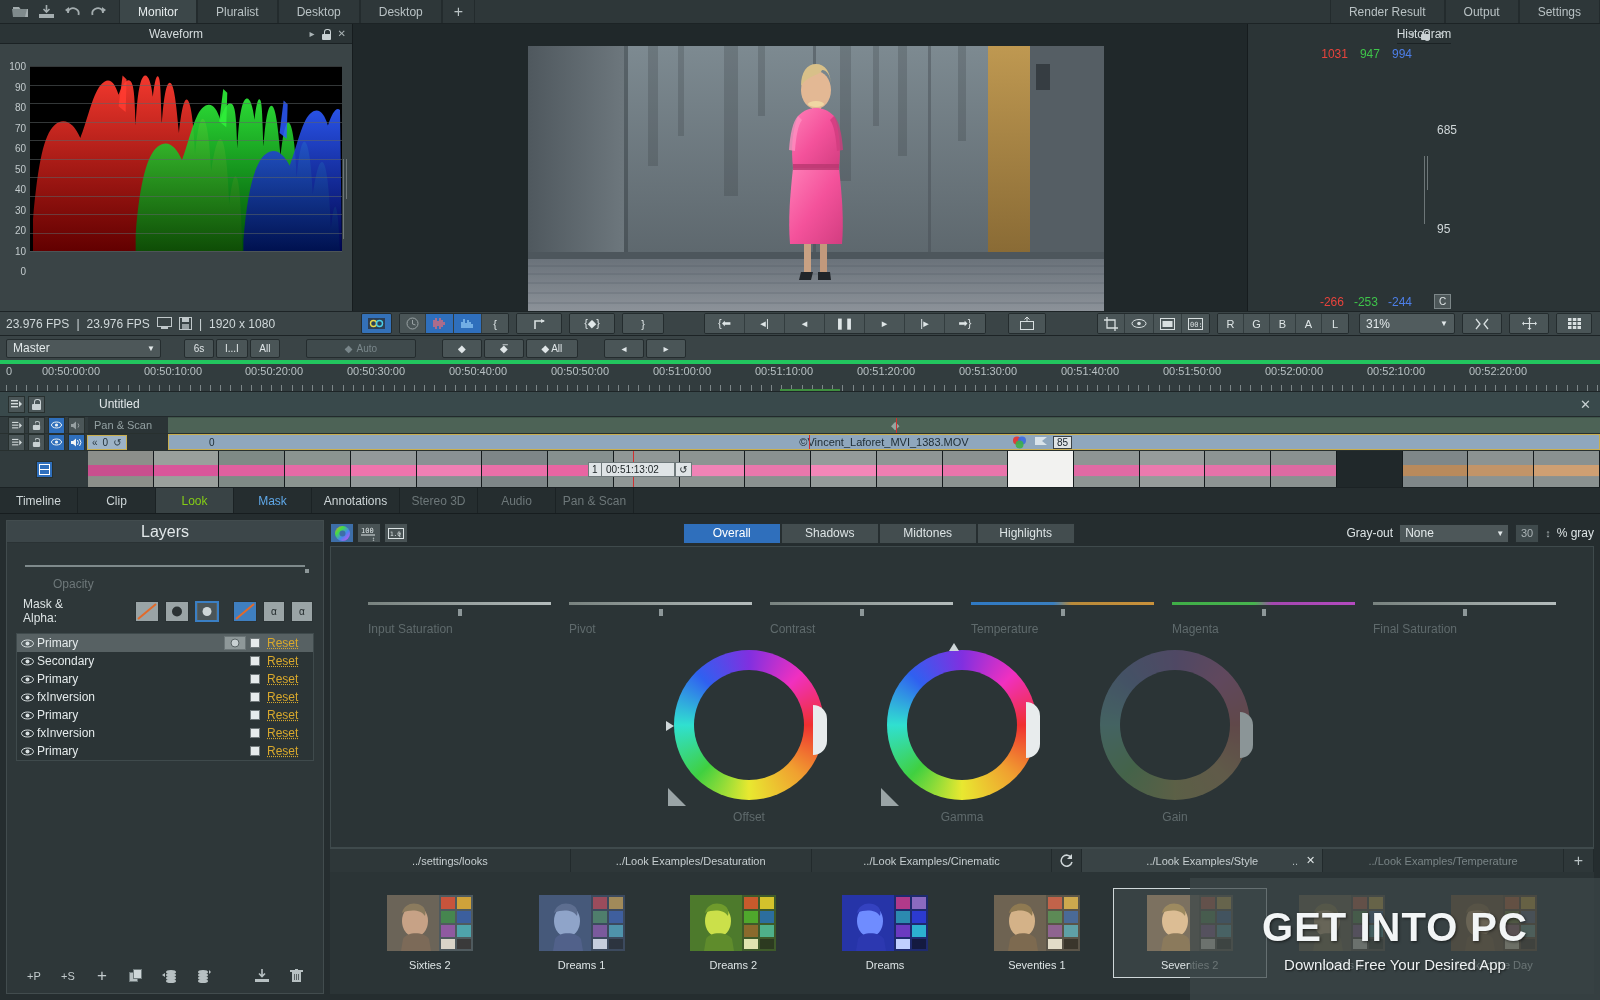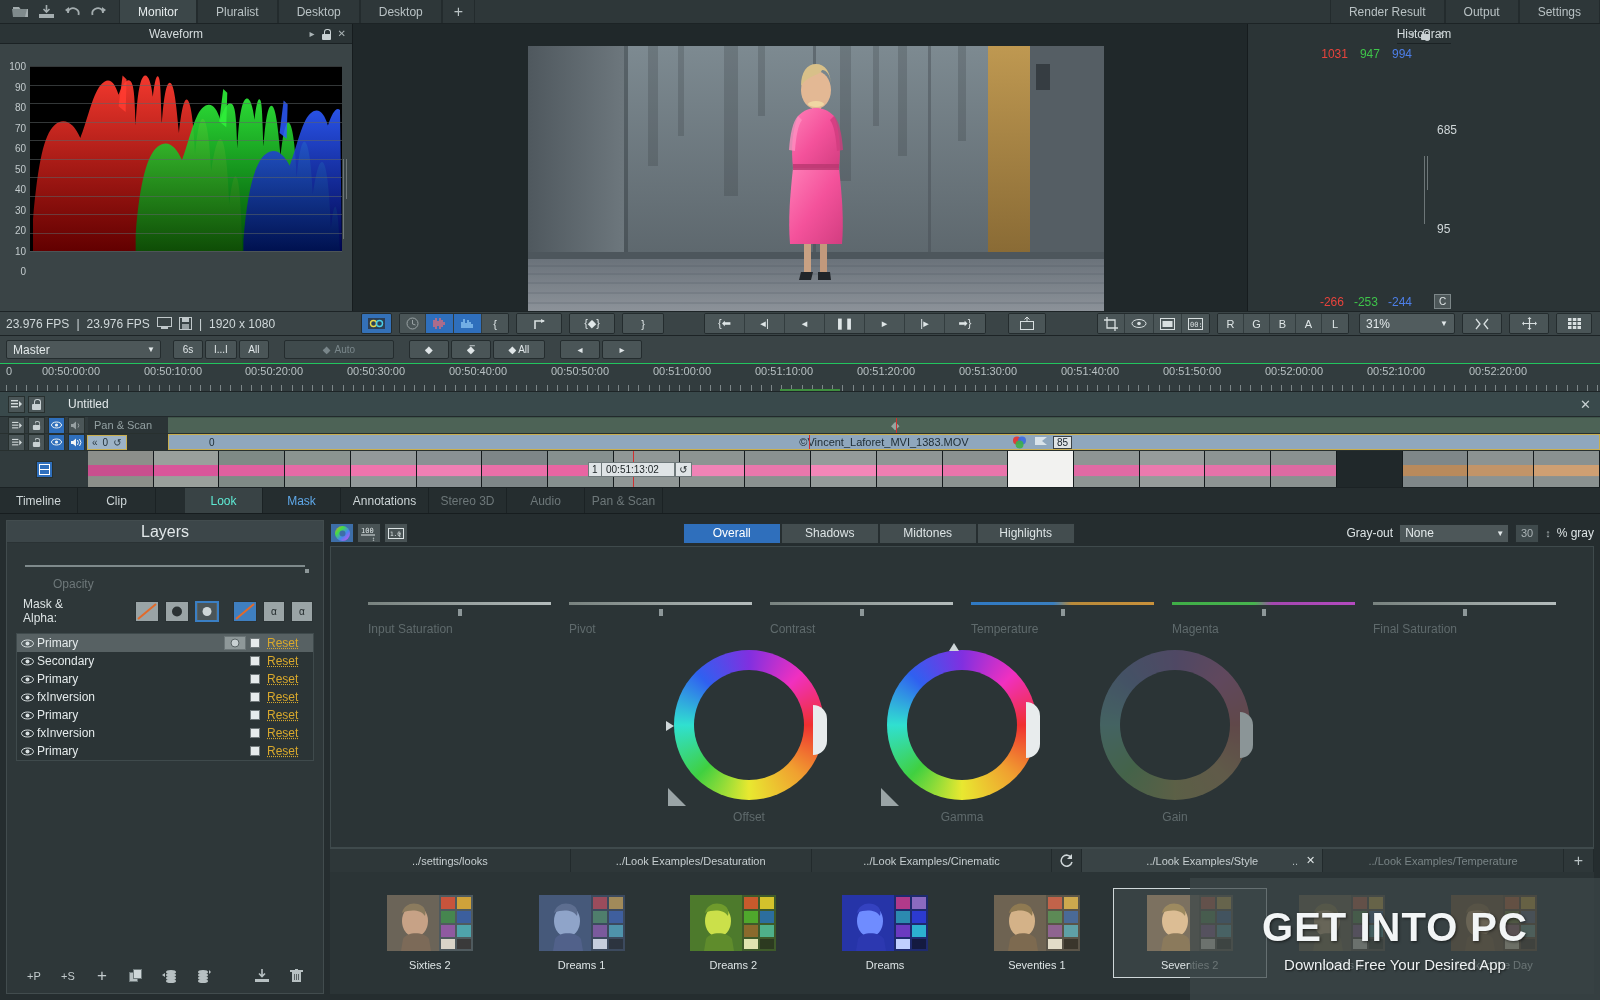--- a/index.html
+++ b/index.html
@@ -81,21 +81,21 @@
   .tbtn.on { background:#2f6fbc; }
   .tbtn.blueico { background:#3471b8; }
   .spacer { flex:1; }
   .zoomsel { height:21px; width:96px; background:#515c5e; border:1px solid #242c2e;
              display:flex; align-items:center; padding:0 6px; font-size:12px;
              color:#e2e8ea; border-radius:2px; position:relative; cursor:pointer; }
   .zoomsel .cv { position:absolute; right:6px; font-size:8px; }
 
   
   .kfbar { height:28px; background:#3a4446; display:flex; align-items:center;
-           padding:0 6px; gap:7px; border-bottom:1px solid #22c55e; }
+           padding:0 6px; gap:18px; border-bottom:4px solid #22c55e; }
   .masterSel { width:155px; height:19px; background:#4d5759; border:1px solid #242c2e;
                display:flex; align-items:center; padding:0 6px; font-size:12px;
                color:#e3e9ea; position:relative; border-radius:2px; cursor:pointer; }
   .masterSel .cv { position:absolute; right:5px; font-size:8px; }
   .kbtn { height:19px; min-width:30px; padding:0 8px; background:#4a5557;
           border:1px solid #242c2e; border-radius:2px; display:flex; align-items:center;
           justify-content:center; font-size:10px; color:#e0e6e8; cursor:pointer; }
   .kbtn.dim { color:#79868a; background:#3f4a4c; }
 
   
@@ -105,21 +105,21 @@
   .rtick { position:absolute; bottom:0; width:1px; background:#7d8688; }
   .greenbar { position:absolute; left:780px; bottom:0; width:60px; height:2px; background:#3f8f3f; }
 
   
   .tlhdr { height:25px; background:#39494b; display:flex; align-items:center;
            border-bottom:1px solid #222a2c; position:relative; }
   .miniicos { display:flex; gap:3px; padding-left:8px; }
   .mbtn { width:17px; height:17px; background:#4b5658; border:1px solid #27302f;
           display:flex; align-items:center; justify-content:center; cursor:pointer; }
   .mbtn.on { background:#2f6fbc; }
-  .tltitle { padding-left:23px; font-size:12px; color:#e2e8ea; }
+  .tltitle { padding-left:54px; font-size:12px; color:#e2e8ea; }
   .tlclose { position:absolute; right:9px; font-size:13px; color:#c9d1d3; cursor:pointer; }
 
   .trackrow { height:17px; display:flex; align-items:stretch; position:relative;
               border-bottom:1px solid #28302f; }
   .tctrl { width:88px; display:flex; align-items:center; gap:3px; padding-left:8px;
            background:#313b3d; }
   .tname { width:80px; font-size:11px; color:#93a0a2; padding-left:6px;
            display:flex; align-items:center; }
   .tcontent { flex:1; position:relative; display:flex; align-items:center; }
   .row-pan .tcontent { background:#4d6356; border-top:1px solid #3f5549; }
@@ -134,21 +134,21 @@
   .playhead { position:absolute; top:0; bottom:0; width:1px; background:#d03030; }
   .tcbadge { position:absolute; height:15px; display:flex; align-items:center;
              background:#dfe4e6; color:#1b2224; font-size:10px;
              border:1px solid #6f797b; }
 
   
   .btabs { height:26px; background:#252d2f; display:flex; align-items:stretch;
            border-bottom:1px solid #171d1f; }
   .btab { width:78px; display:flex; align-items:center; justify-content:center;
           font-size:12px; color:#cdd5d7; border-right:1px solid #1b2224; cursor:pointer; }
-  .btab.active { background:#394345; color:#5eead4;margin-left:29px; }
+  .btab.active { background:#394345; color:#84cc16; }
   .btab.link { color:#5fa8e8; }
   .btab.dim { color:#6d7779; }
 
   
   .workspace { flex:1; display:flex; background:#252d2f; position:relative; }
   .layers { width:318px; margin:6px; background:#2e3739; border:1px solid #424c4e;
             display:flex; flex-direction:column; }
   .lhead { height:22px; background:#3c4649; display:flex; align-items:center;
            justify-content:center; font-size:16px; color:#e2e8ea;
            border-bottom:1px solid #2a3234; }

